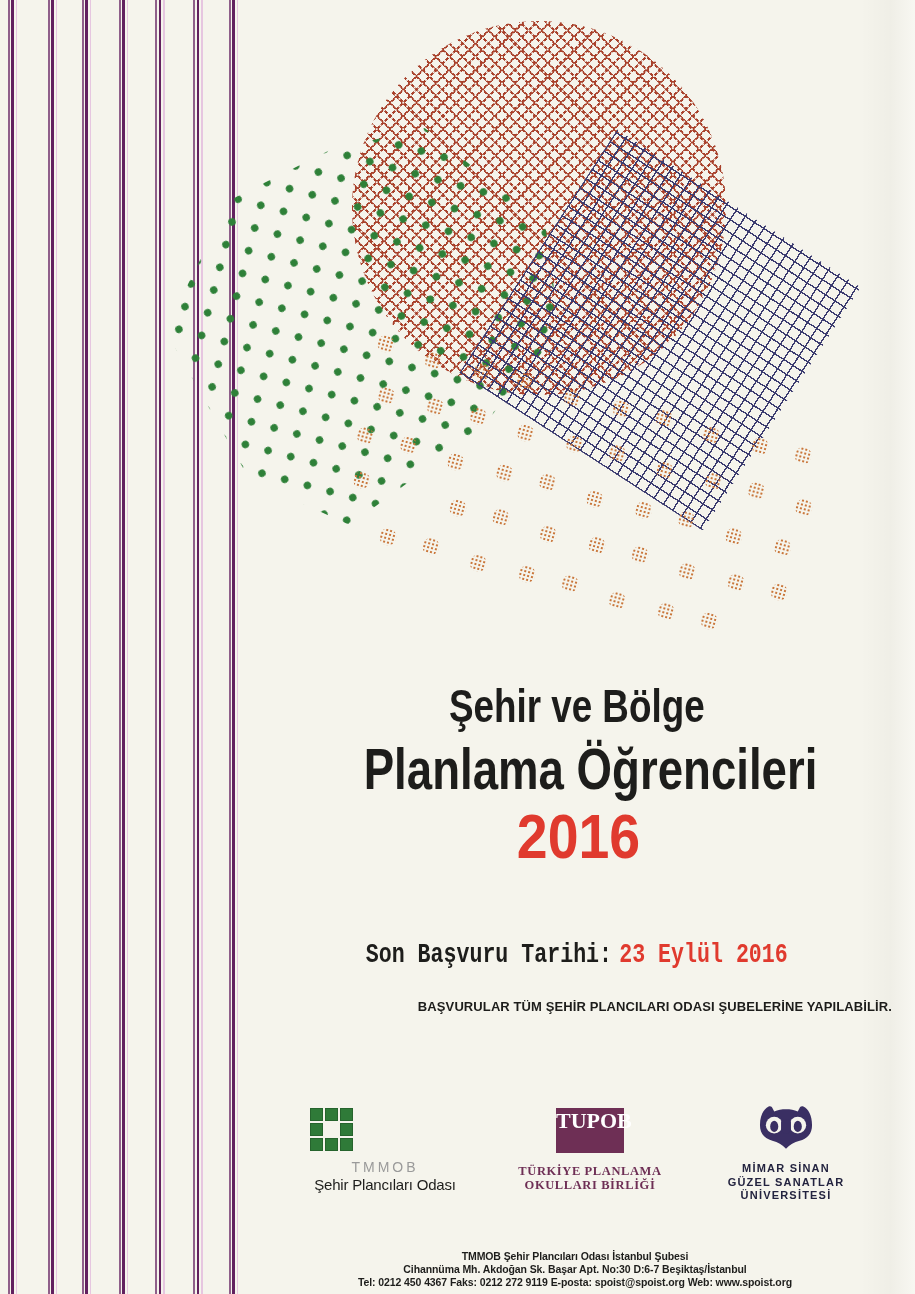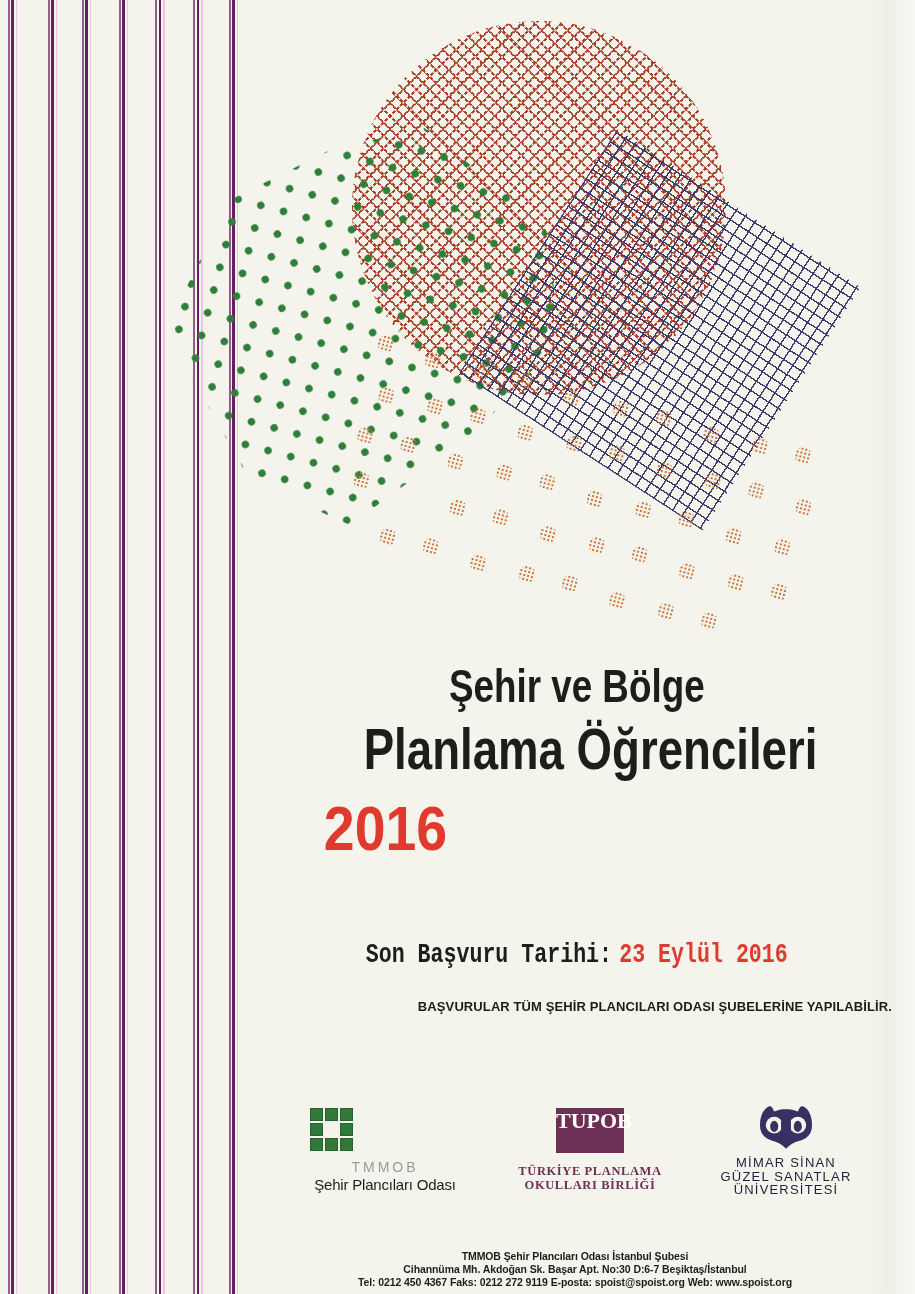--- a/index.html
+++ b/index.html
@@ -43,25 +43,25 @@
   .orange-band{position:absolute; left:345px; top:390px; width:480px; height:210px;
     transform:rotate(15deg);}
   .flower{position:absolute; width:17px; height:17px; border-radius:50%;
     background-image:radial-gradient(circle, var(--flower_orange) 1px, rgba(0,0,0,0) 1.4px);
     background-size:4px 4px;}
   .paper-edge{position:absolute; right:0; top:0; bottom:0; width:55px;
     background:linear-gradient(90deg, rgba(0,0,0,0) 0, rgba(0,0,0,0.025) 55%, rgba(255,255,255,0.3) 100%);}
   
   .cond{display:inline-block; transform:scaleX(0.8); transform-origin:50% 50%; white-space:nowrap;}
   .cond-y{display:inline-block; transform:scaleX(0.88); transform-origin:100% 50%; white-space:nowrap;}
-  .title-block{position:absolute; left:307px; top:660px; width:540px; text-align:center;}
+  .title-block{position:absolute; left:307px; top:680px; width:540px; text-align:center;}
   .t1{font-size:46px; font-weight:bold; line-height:52px;}
   .t2{font-size:57px; font-weight:bold; line-height:62px; margin-top:6px;}
   .t3{font-size:45px; font-weight:bold; line-height:50px; margin-top:8px;}
-  .year{font-size:63px; font-weight:bold; line-height:64px; color:var(--red); text-align:left; padding-right:14px; margin-top:16px;}
+  .year{font-size:63px; font-weight:bold; line-height:64px; color:var(--red); text-align:center; padding-right:14px; margin-top:4px;}
   .deadline{position:absolute; left:307px; top:940px; width:540px; text-align:center;
     font-size:27px; font-weight:bold;font-family:Liberation Mono, monospace;}
   .deadline .dl{margin-right:9px;}
   .deadline .dd{color:var(--red);}
   .info{position:absolute; left:262px; top:999px; width:630px; text-align:right;
     font-size:13px; font-weight:bold; line-height:16px; letter-spacing:0.1px;}
   
   .logo{position:absolute; text-align:center;}
   .logo.spo{left:310px; top:1108px; width:150px;}
   .spo-grid{display:grid; grid-template-columns:repeat(3,13px); grid-template-rows:repeat(3,13px);
@@ -71,21 +71,21 @@
   .spo-tmmob{margin-top:8px; font-size:14px; letter-spacing:3px; color:var(--tmmob_gray); font-weight:400;}
   .spo-name{font-size:15px; color:var(--ink); margin-top:1px; letter-spacing:-0.2px;}
   .logo.tupob{left:512px; top:1108px; width:156px;}
   .tupob-rect{width:68px; height:45px; margin:0 auto; background:var(--tupob_plum);
     color:#ffffff; font-family:"Liberation Serif", serif; font-weight:bold;
     font-size:22px; line-height:26px; text-align:center;}
   .tupob-name{margin-top:11px; font-family:"Liberation Serif", serif; font-weight:bold;
     font-size:12.5px; line-height:14px; color:var(--tupob_plum); letter-spacing:0.6px;}
   .logo.msgsu{left:701px; top:1104px; width:170px;}
   .owl{width:62px; height:46px; display:block; margin:0 auto;}
-  .msgsu-name{margin-top:6px; font-size:13px; line-height:13.5px; font-weight:normal;
+  .msgsu-name{margin-top:12px; font-size:11px; line-height:13.5px; font-weight:bold;
     color:var(--msgsu_text); letter-spacing:1.2px;}
   
   .footer{position:absolute; left:240px; top:1250px; width:670px; text-align:center;
     font-size:10.5px; font-weight:bold; line-height:13px; letter-spacing:-0.1px;}
 </style>
 </head>
 <body>
 
 <div class="poster">
 

